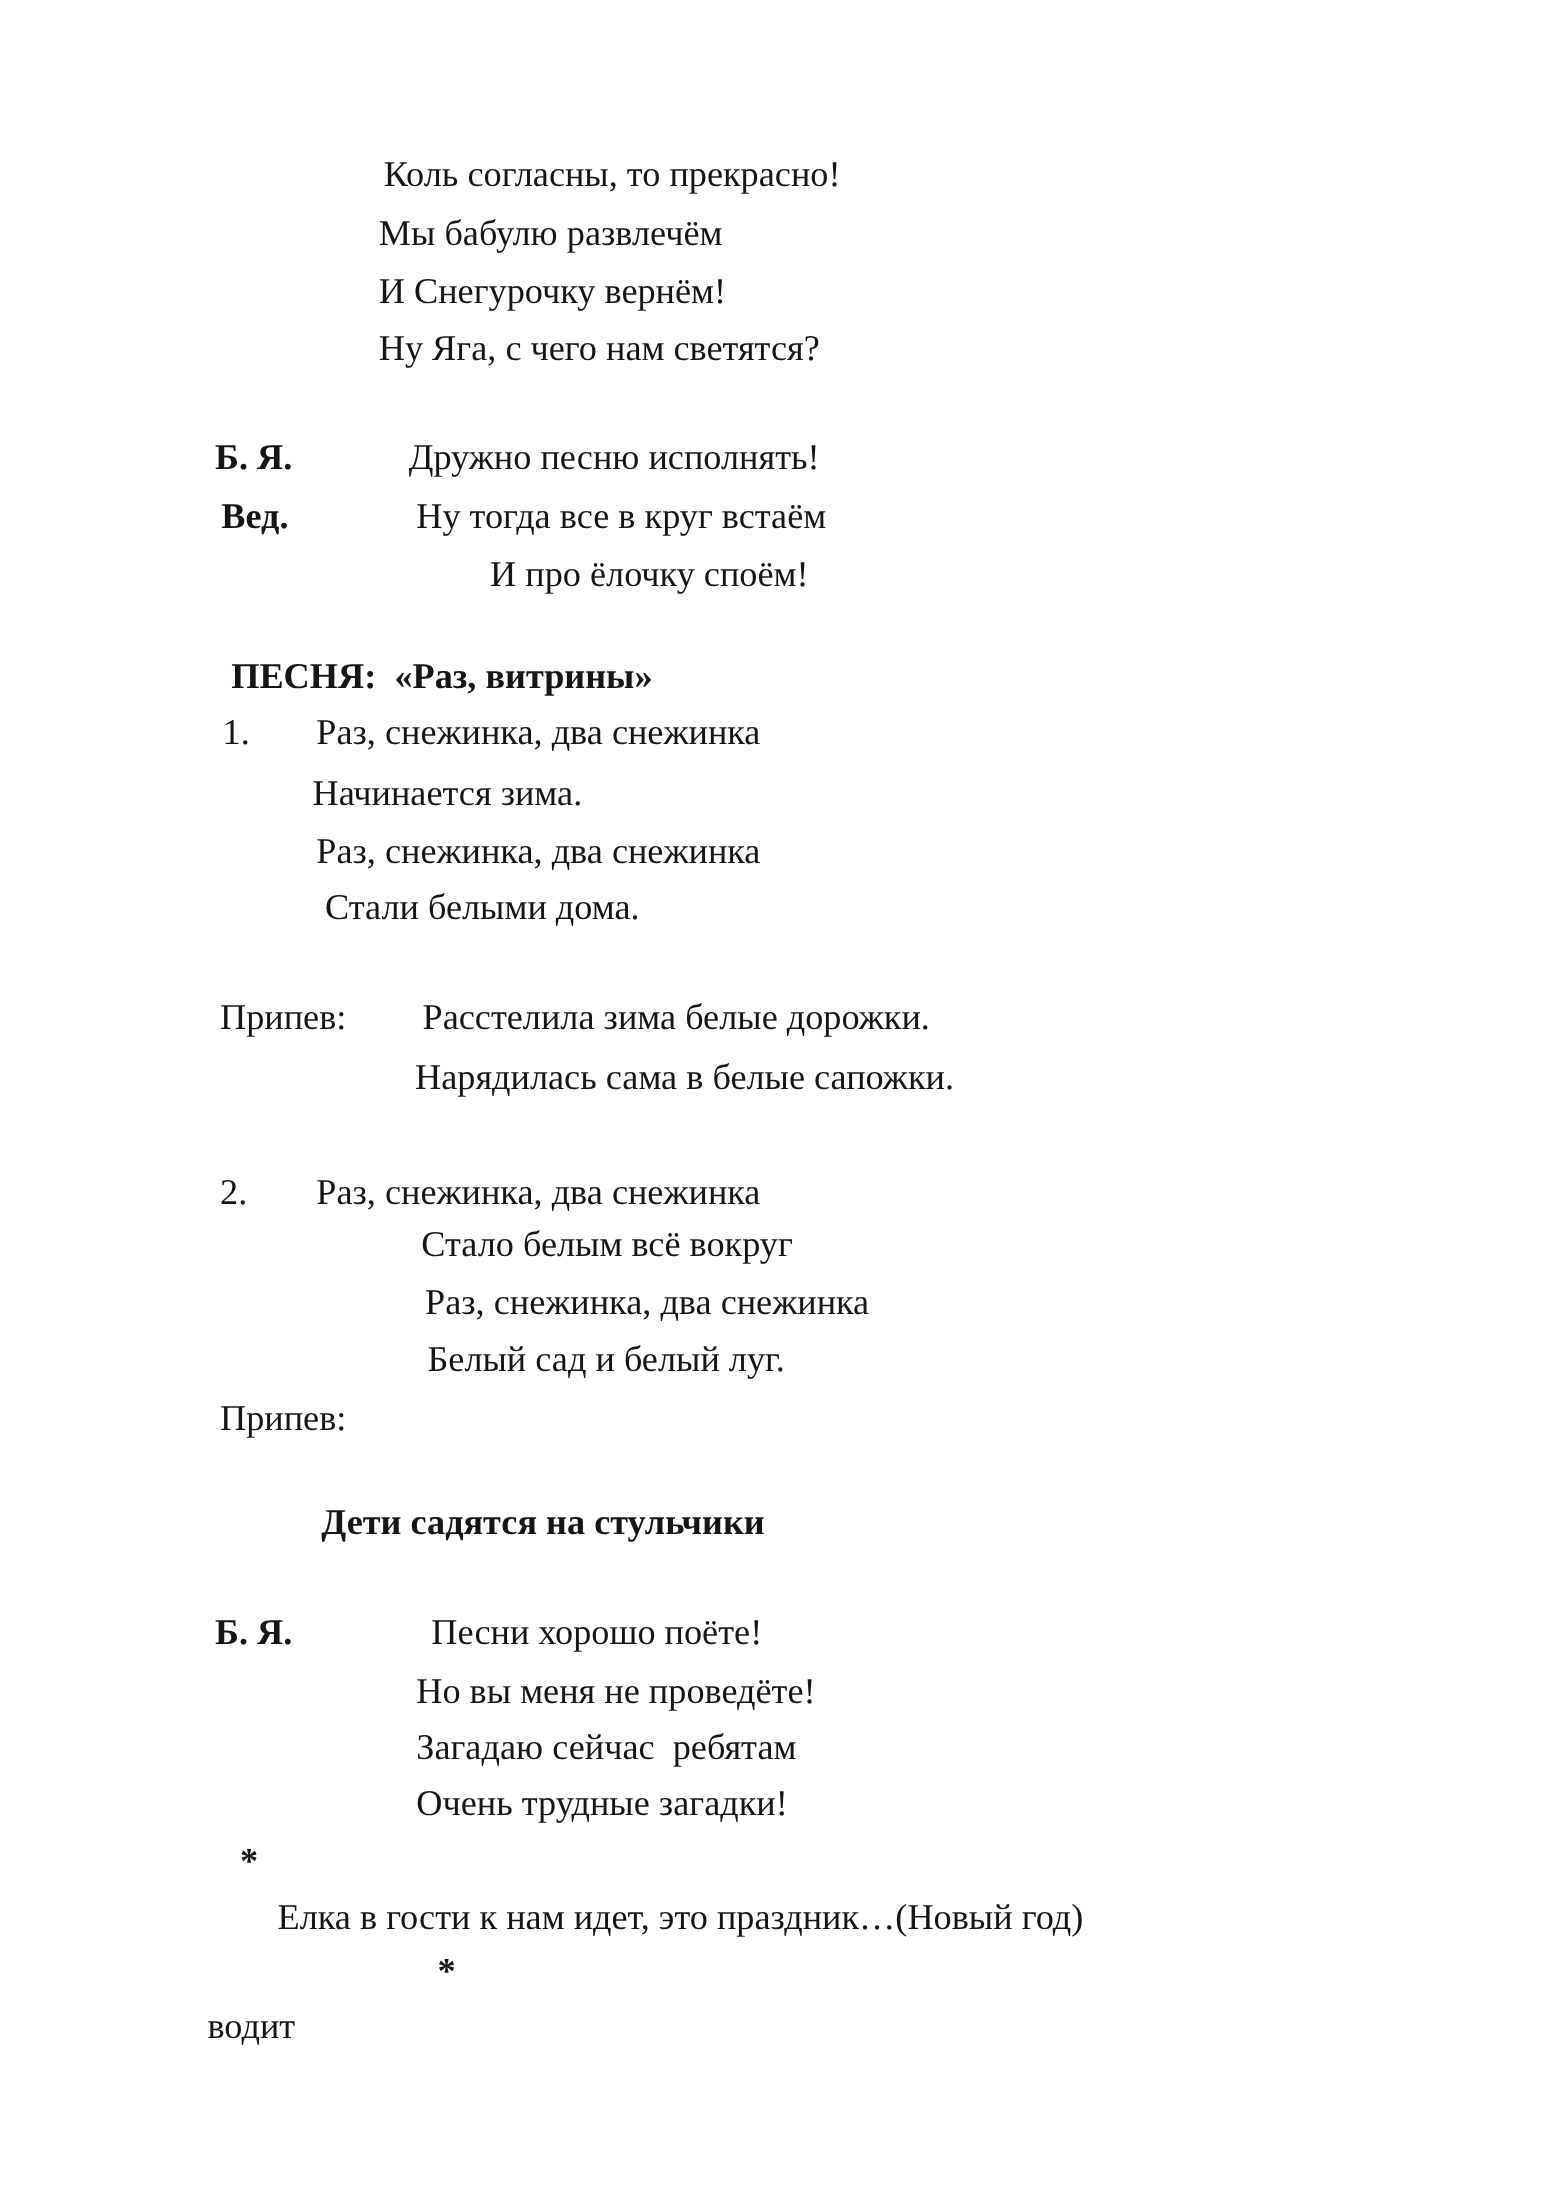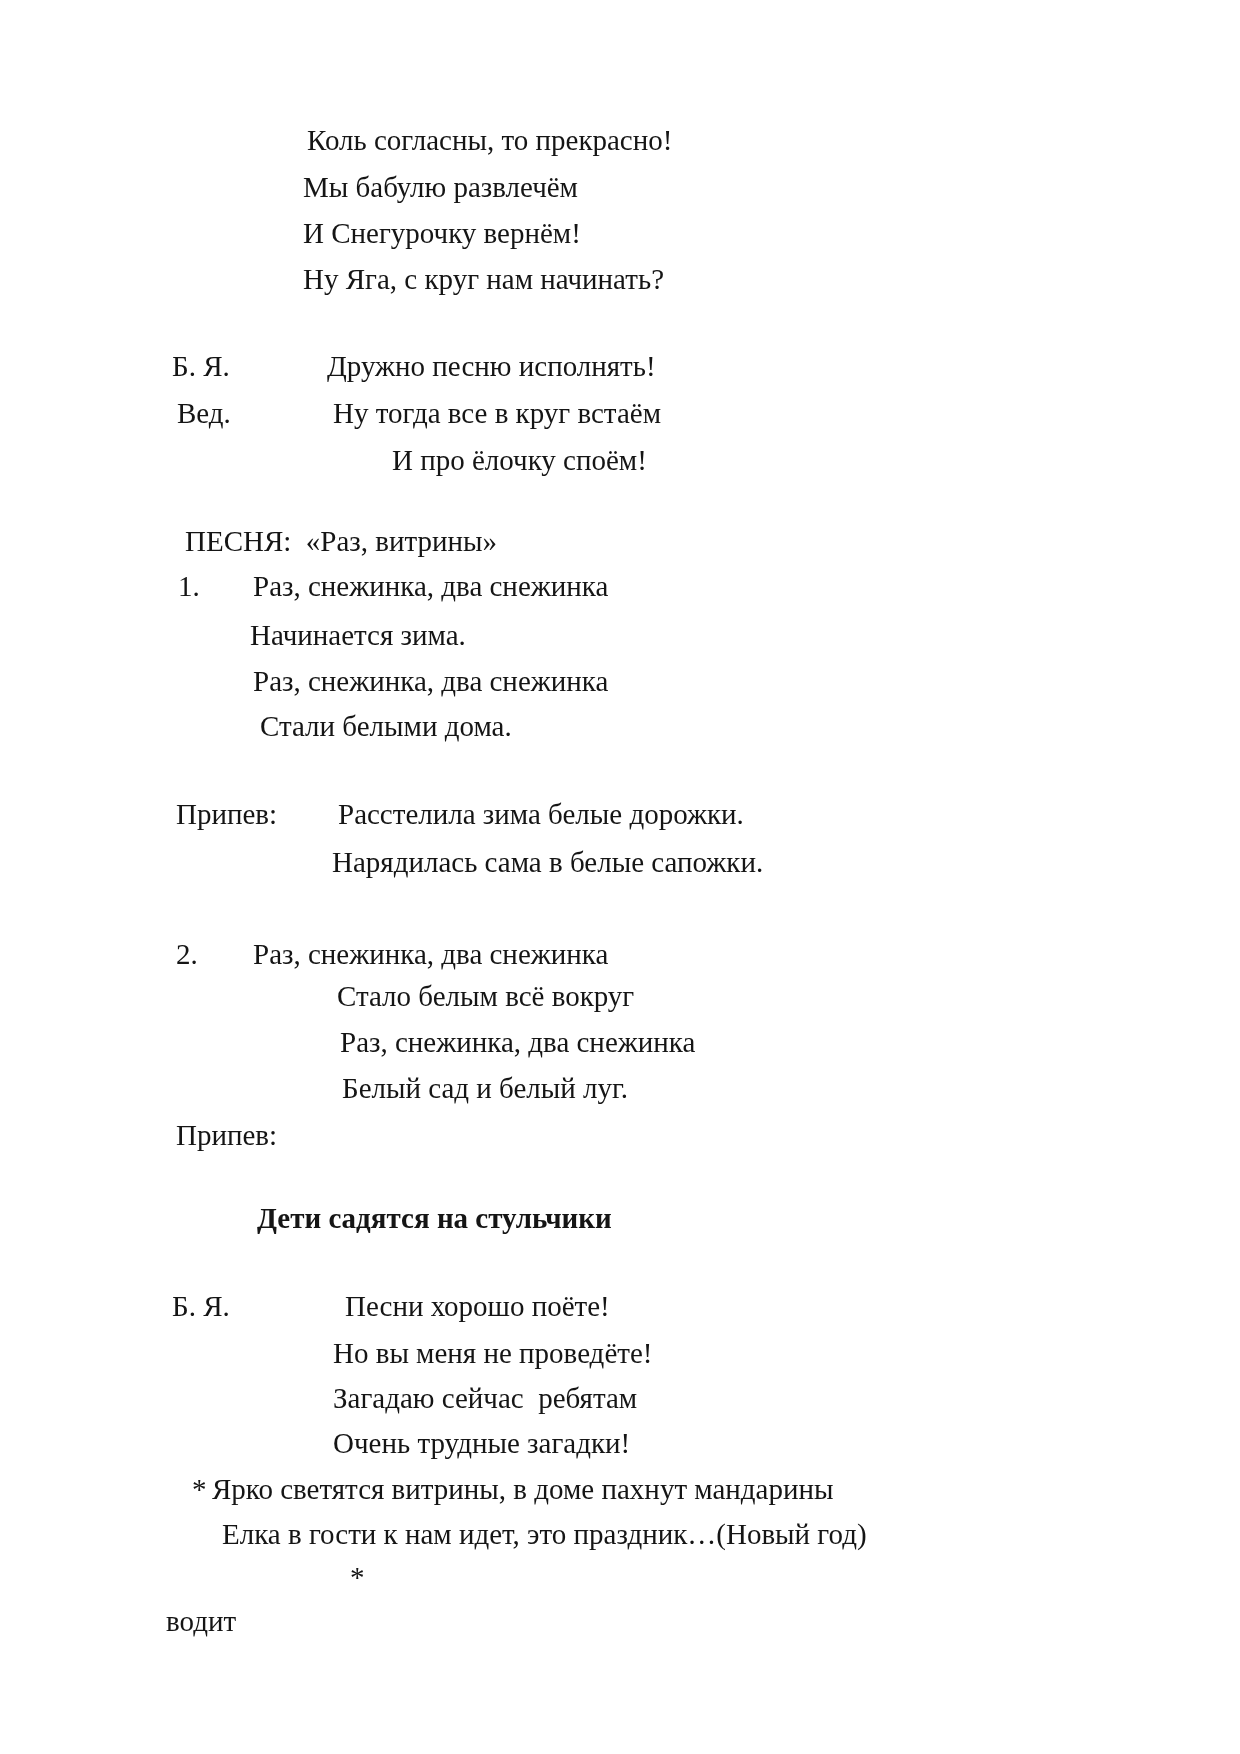--- a/index.html
+++ b/index.html
@@ -16,33 +16,33 @@
     font-family: "Liberation Serif", "DejaVu Serif", serif;
     font-size: 29px;
     line-height: 36px;
     color: #151515;
     text-align: right;
   }
   .seg {
     position: absolute;
     white-space: pre;
   }
-  .b  { font-weight: normal; }
+  .b  { font-weight: bold; }
   .bi { font-weight: bold; }
   .i  { }
 </style>
 </head>
 <body>
 
 <div class="page">
 
   <span class="seg" style="left:307px; top:122px">Коль согласны, то прекрасно!</span>
   <span class="seg" style="left:303px; top:169px">Мы бабулю развлечём</span>
   <span class="seg" style="left:303px; top:215px">И Снегурочку вернём!</span>
-  <span class="seg" style="left:303px; top:261px">Ну Яга, с круг нам начинать?</span>
+  <span class="seg" style="left:303px; top:261px">Ну Яга, с чего нам светятся?</span>
 
   <span class="seg b" style="left:172px; top:348px">Б. Я.</span>
   <span class="seg" style="left:327px; top:348px">Дружно песню исполнять!</span>
   <span class="seg b" style="left:177px; top:395px">Вед.</span>
   <span class="seg" style="left:333px; top:395px">Ну тогда все в круг встаём</span>
   <span class="seg" style="left:392px; top:442px">И про ёлочку споём!</span>
 
   <span class="seg b" style="left:185px; top:523px">ПЕСНЯ:  «Раз, витрины»</span>
 
   <span class="seg" style="left:178px; top:568px">1.</span>
@@ -64,19 +64,18 @@
 
   <span class="seg bi" style="left:257px; top:1200px">Дети садятся на стульчики</span>
 
   <span class="seg b" style="left:172px; top:1288px">Б. Я.</span>
   <span class="seg" style="left:345px; top:1288px">Песни хорошо поёте!</span>
   <span class="seg" style="left:333px; top:1335px">Но вы меня не проведёте!</span>
   <span class="seg" style="left:333px; top:1380px">Загадаю сейчас  ребятам</span>
   <span class="seg" style="left:333px; top:1425px">Очень трудные загадки!</span>
 
   <span class="seg b" style="left:192px; top:1471px">*</span>
-  <span class="seg" style="left:212px; top:1471px">Ярко светятся витрины, в доме пахнут мандарины</span>
   <span class="seg" style="left:222px; top:1516px"><span>Елка в гости к нам идет, это праздник…</span><span class="i">(Новый год)</span></span>
 
   <span class="seg b" style="left:350px; top:1559px">*</span>
   <span class="seg" style="left:166px; top:1603px">водит</span>
 
 </div>
 
 </body></html>

